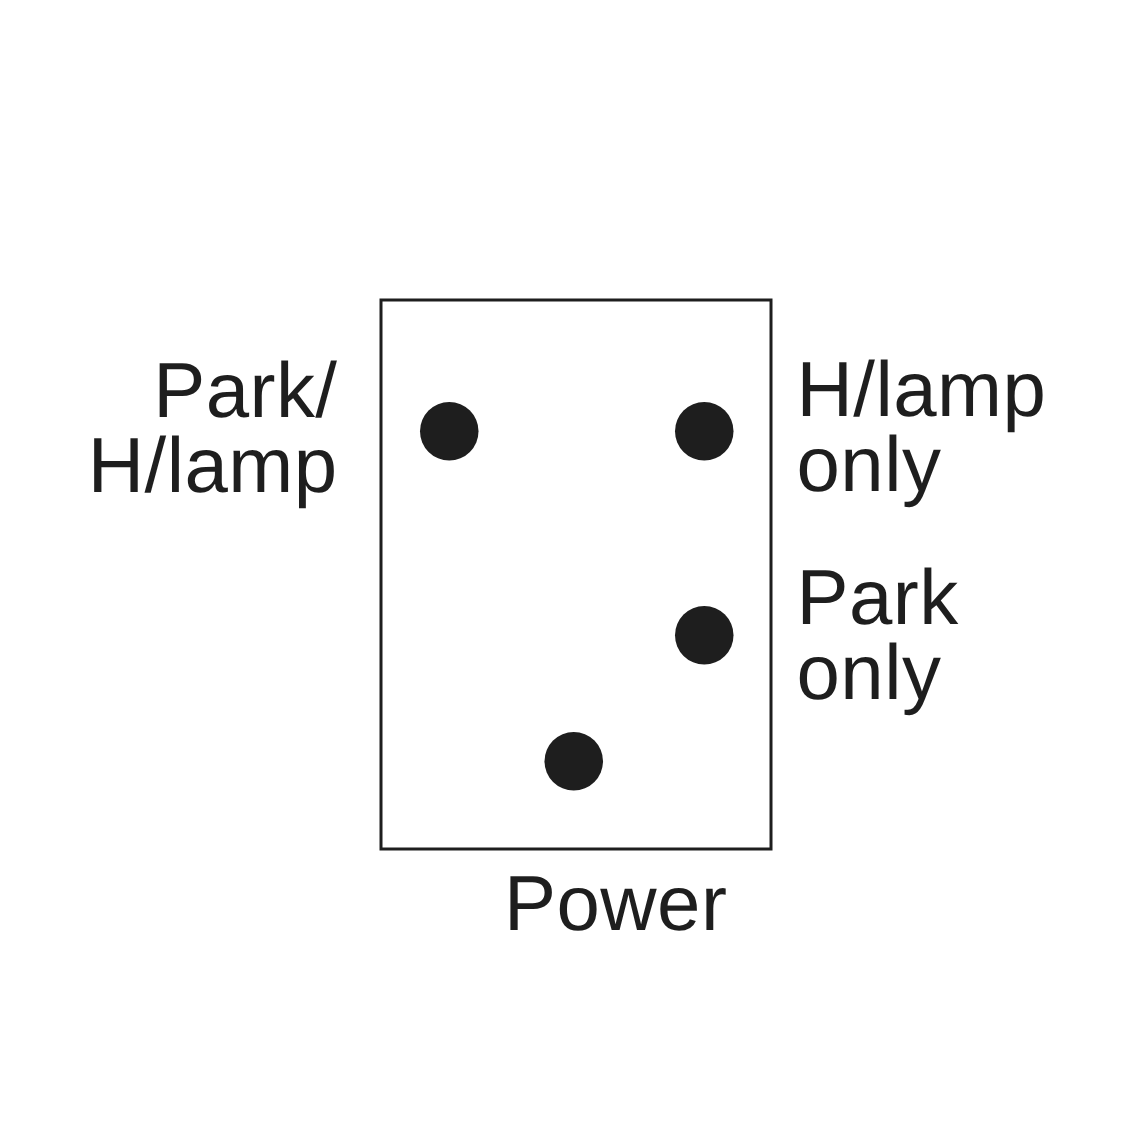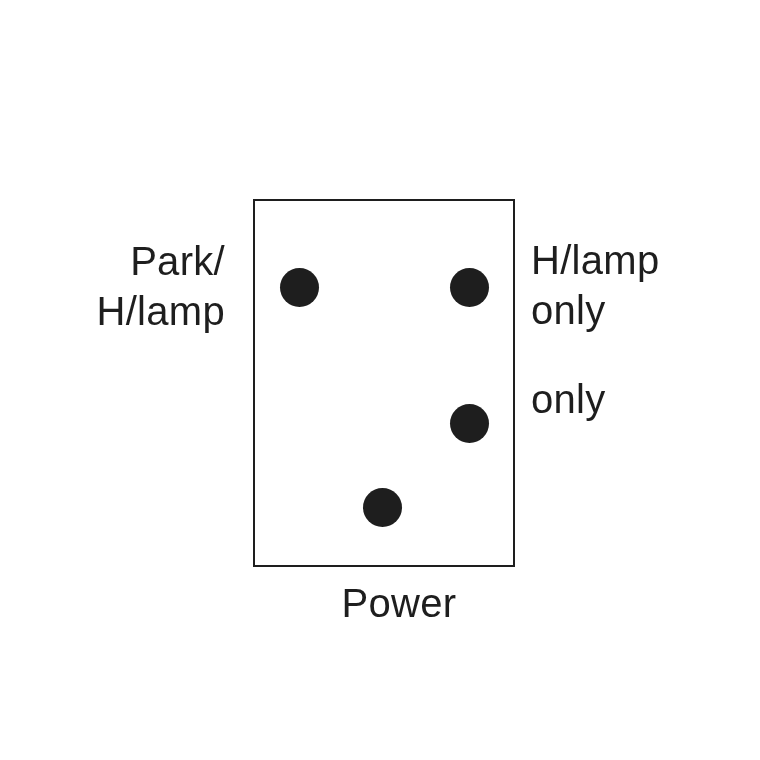--- a/index.html
+++ b/index.html
@@ -1,21 +1,21 @@
 <!DOCTYPE html>
 <html><head>
   <meta charset="utf-8">
   <style>
     html, body { margin: 0; padding: 0; background: #ffffff; }
     body { width: 760px; height: 760px; position: relative; overflow: hidden;
            font-family: "Liberation Sans", sans-serif; color: #1e1e1e; }
     .switch-body { position: absolute; left: 253px; top: 199px; width: 258px; height: 364px;
                    border: 2px solid #1e1e1e; background: #fff; }
     .pin { position: absolute; width: 39px; height: 39px; border-radius: 50%; background: #1e1e1e; }
-    .label { position: absolute; font-size: 40px; line-height: 50px; white-space: nowrap; letter-spacing: 0.3px; }
+    .label { position: absolute; font-size: 52px; line-height: 50px; white-space: nowrap; letter-spacing: 0.3px; }
     .label span { display: block; }
     .label-left { right: 535px; top: 236px; text-align: right; }
     .label-right-top { left: 531px; top: 235px; text-align: left; }
     .label-right-mid { left: 531px; top: 374px; text-align: left; }
     .label-bottom { left: 336px; top: 578px; width: 126px; text-align: center; }
   </style>
 </head>
 <body>
 
 <div class="switch-body"></div>
@@ -29,18 +29,19 @@
   <span>Park/</span>
   <span>H/lamp</span>
 </div>
 
 <div class="label label-right-top">
   <span>H/lamp</span>
   <span>only</span>
 </div>
 
 <div class="label label-right-mid">
+  <span>Park</span>
   <span>only</span>
 </div>
 
 <div class="label label-bottom">
   <span>Power</span>
 </div>
 
 </body></html>

